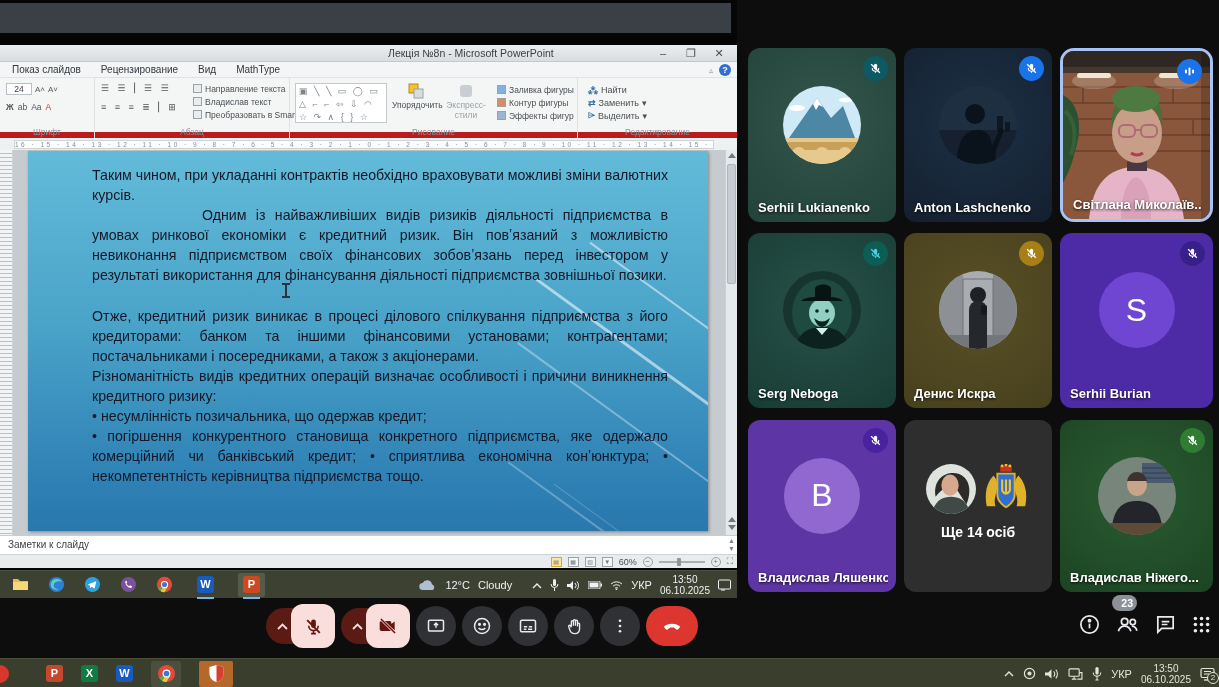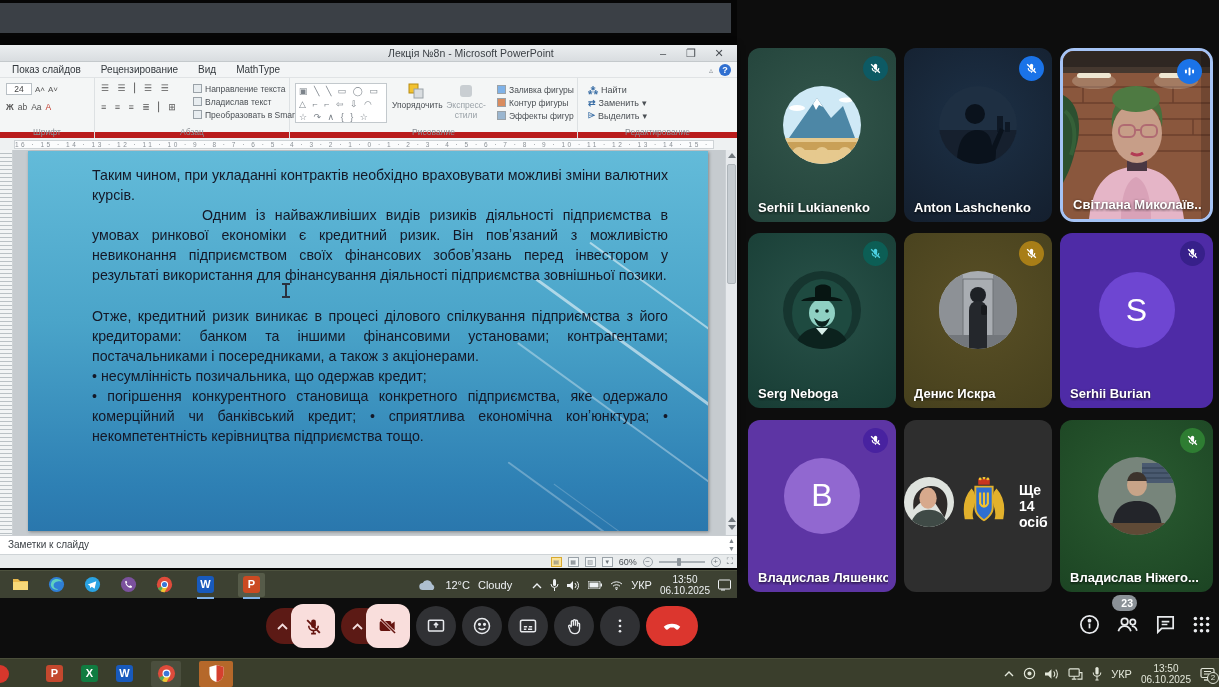--- a/index.html
+++ b/index.html
@@ -205,20 +205,21 @@
         <div class="slide">
           <div class="streak" style="left:640px;top:60px;width:3px;height:330px;opacity:.55"></div>
           <div class="streak" style="left:610px;top:130px;width:2px;height:300px;opacity:.35"></div>
           <div class="streak" style="left:662px;top:40px;width:2px;height:250px;opacity:.5"></div>
           <div class="streak" style="left:560px;top:270px;width:2px;height:200px;opacity:.28"></div>
           <div class="streak" style="left:590px;top:300px;width:1px;height:160px;opacity:.2"></div>
           <div class="slide-text">
             <p>Таким чином, при укладанні контрактів необхідно враховувати можливі зміни валютних курсів.</p>
             <p class="p-indent">Одним із найважливіших видів ризиків діяльності підприємства в умовах ринкової економіки є кредитний ризик. Він повʼязаний з можливістю невиконання підприємством своїх фінансових зобовʼязань перед інвестором у результаті використання для фінансування діяльності підприємства зовнішньої позики.</p>
             <p class="p-gap">Отже, кредитний ризик виникає в процесі ділового спілкування підприємства з його кредиторами: банком та іншими фінансовими установами; контрагентами; постачальниками і посередниками, а також з акціонерами.</p>
+            <p>Різноманітність видів кредитних операцій визначає особливості і причини виникнення кредитного ризику:</p>
             <p>• несумлінність позичальника, що одержав кредит;</p>
             <p>• погіршення конкурентного становища конкретного підприємства, яке одержало комерційний чи банківський кредит; • сприятлива економічна конʼюнктура; • некомпетентність керівництва підприємства тощо.</p>
           </div>
           <div class="ibeam"></div>
         </div>
         <div class="vscroll">
           <div class="tri up"></div>
           <div class="vthumb"></div>
           <div style="position:absolute;bottom:2px;left:0;width:100%">
             <div class="tri up" style="margin-bottom:1px"></div>
@@ -540,21 +541,21 @@
             <path d="M12 17v3" stroke="#fff" stroke-width="2"></path>
             <path d="M4 4l16 16" stroke="#fff" stroke-width="2.4"></path>
           </svg>
       </span>
       <span class="avatar-wrap">
         <span class="letter-av" style="background:#9168d0">B</span>
       </span>
       <span class="tname">Владислав Ляшенко</span>
     </div>
 
-    <div class="tile" style="left:904px;top:420px;width:148px;height:172px;background:#2e2e2e;display:flex;flex-direction:row;align-items:center;justify-content:center;gap:10px">
+    <div class="tile" style="left:904px;top:420px;width:148px;height:172px;background:#2e2e2e;display:flex;flex-direction:column;align-items:center;justify-content:center;gap:10px">
       <div style="display:flex;gap:5px;margin-top:-8px">
         <svg width="50" height="50" viewBox="0 0 52 52">
             <defs>
               <clipPath id="c8a">
                 <circle cx="26" cy="26" r="26"></circle>
               </clipPath>
             </defs>
             <g clip-path="url(#c8a)">
               <rect width="52" height="52" fill="#dfe3de"></rect>
               <path d="M10 34C6 10 30 4 40 14c8 8 5 22 2 28l-9-14c-6-8-15-4-23 6z" fill="#2e2a28"></path>

